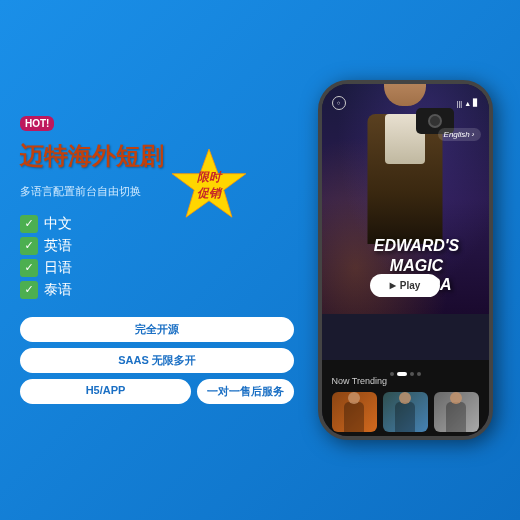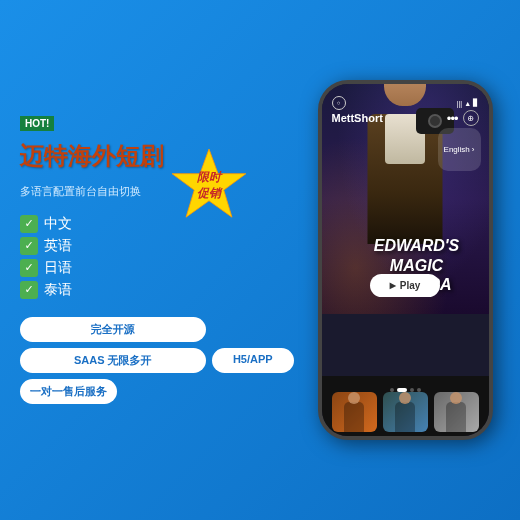--- a/index.html
+++ b/index.html
@@ -27,26 +27,26 @@
       flex: 1;
       display: flex;
       flex-direction: column;
       gap: 10px;
       color: white;
     }
 
     .hot-badge {
       display: inline-flex;
       align-items: center;
-      background: #15803d;
+      background: #be185d;
       color: white;
       font-size: 10px;
       font-weight: bold;
       padding: 2px 5px;
-      border-radius: 0;
+      border-radius: 6px;
       margin-bottom: 0px;
       width: fit-content;
     }
 
     .title-row {
       display: flex;
       align-items: flex-start;
       gap: 4px;
     }
 
@@ -89,21 +89,21 @@
       display: flex;
       align-items: center;
       justify-content: center;
       font-size: 11px;
       color: white;
       flex-shrink: 0;
     }
 
     .features-grid {
       display: grid;
-      grid-template-columns: 1fr 1fr 1fr;
+      grid-template-columns: 1fr;
       gap: 6px;
     }
 
     .feature-btn {
       background: white;
       color: #1a6fc4;
       border-radius: 20px;
       padding: 5px 10px;
       font-size: 11px;
       font-weight: 600;
@@ -137,26 +137,27 @@
 
     .phone-app-name {
       font-size: 11px;
       font-weight: bold;
       color: white;
     }
 
     .language-selector {
       background: rgba(255,255,255,0.15);
       border-radius: 10px;
-      padding: 17px 6px;
+      padding: 2px 6px;
       font-size: 8px;
       color: white;
       display: flex;
       align-items: center;
       gap: 2px;
+      font-style: italic;
     }
 
     
     .phone-content {
       position: absolute;
       top: 0;
       left: 0;
       right: 0;
       bottom: 0;
       overflow: hidden;
@@ -456,20 +457,21 @@
           </div>
         </div>
 
         <div class="now-trending">
           <div class="pagination-dots">
             <div class="dot"></div>
             <div class="dot active"></div>
             <div class="dot"></div>
             <div class="dot"></div>
           </div>
+          <div class="trending-label">Now Trending</div>
           <div class="trending-thumbs">
             <div class="thumb thumb-1">
               <div class="thumb-person"></div>
               <div class="thumb-head"></div>
             </div>
             <div class="thumb thumb-2">
               <div class="thumb-person"></div>
               <div class="thumb-head"></div>
             </div>
             <div class="thumb thumb-3">
@@ -483,29 +485,20 @@
           <div class="circle-btn">
             <span style="font-size:6px;color:white;">○</span>
           </div>
           <div class="signal-icons">
             <span>|||</span>
             <span>▲</span>
             <span>▊</span>
           </div>
         </div>
 
-        <div class="app-header-row">
-          <span class="phone-app-name">MettShort</span>
-          <div style="display:flex;gap:5px;align-items:center;">
-            <span style="color:white;font-size:13px;letter-spacing:-1px;">•••</span>
-            <div style="width:16px;height:16px;border-radius:50%;border:1.5px solid #aaa;display:flex;align-items:center;justify-content:center;">
-              <span style="font-size:8px;color:white;">⊕</span>
-            </div>
-          </div>
-        </div>
 
         <div style="position:absolute;top:44px;right:8px;z-index:10;">
           <div class="language-selector">
             <span>English</span>
             <span>›</span>
           </div>
         </div>
 
       </div>
     </div>

